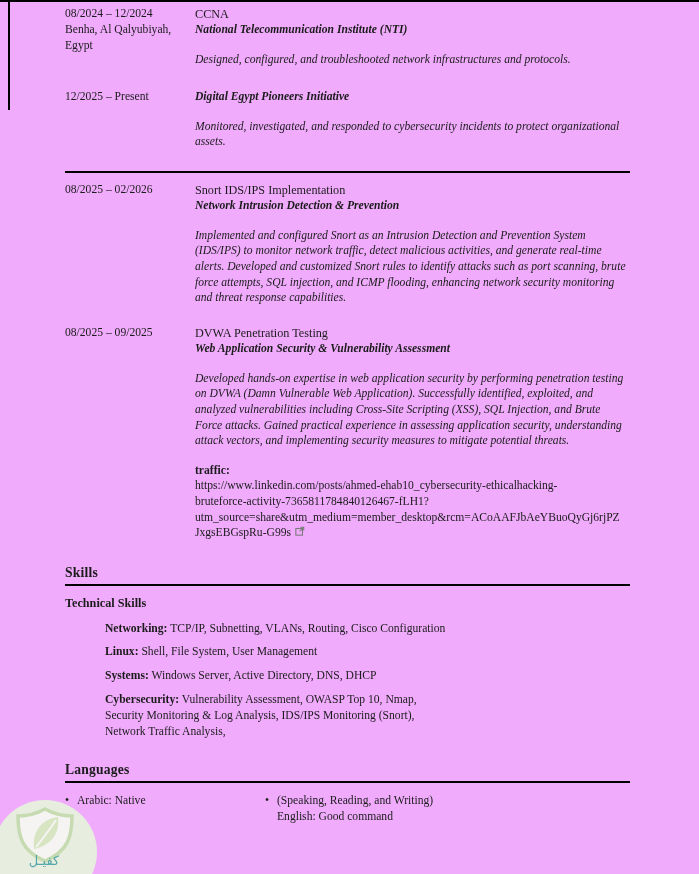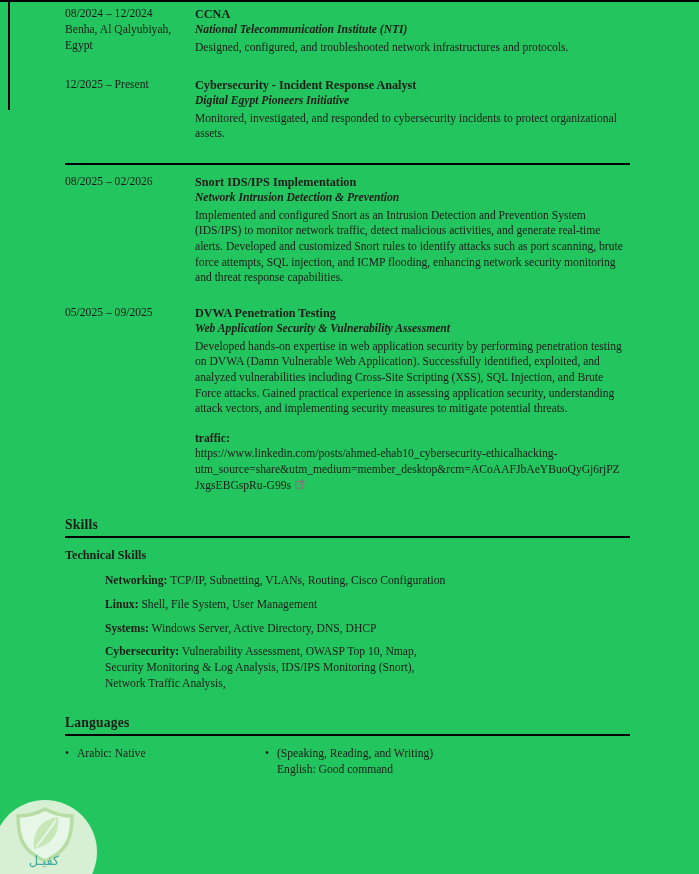--- a/index.html
+++ b/index.html
@@ -4,32 +4,32 @@
 <style>
   * { margin:0; padding:0; box-sizing:border-box; }
   html,body { width:699px; height:874px; }
   body {
     font-family:"Liberation Serif", serif;
     background:#ffffff;
     color:#1b1b1b;
     position:relative;
     overflow:hidden;
   }
-  .page { position:absolute; inset:0; background:#22c55e; }
+  .page { position:absolute; inset:0; background:#f0abfc; }
   .top-edge-line { position:absolute; top:0; left:0; width:699px; height:2px; background:#000; }
   .left-edge-line { position:absolute; top:0; left:8px; width:2px; height:110px; background:#000; }
 
   .content { position:absolute; left:65px; top:6px; width:565px; }
 
   .entry { display:flex; margin-bottom:21px; }
   .date-col { width:130px; flex:none; font-size:11.6px; line-height:16px; padding-right:8px; }
   .main-col { flex:1; }
-  .entry-title { font-weight:bold; font-size:12.2px; line-height:16px; }
+  .entry-title { font-weight:normal; font-size:12.2px; line-height:16px; }
   .entry-subtitle { font-style:italic; font-size:11.6px; line-height:16px;font-weight:bold; }
-  .entry-desc { font-size:11.6px; line-height:15.6px; margin-top:2px; }
+  .entry-desc { font-size:11.6px; line-height:15.6px; margin-top:14px;font-style:italic; }
 
   .section-heading { font-size:13.6px; font-weight:bold; line-height:17px; letter-spacing:0.2px; }
   .section-rule { border:none; border-top:2px solid #000; margin:3px 0 0 0; }
 
   .section { margin-top:16px; }
   .section-body { margin-top:9px; }
 
   .source-block { margin-top:14px; font-size:11.6px; line-height:15.6px; }
   .source-label { font-weight:bold; }
   .source-link { color:#1b1b1b; text-decoration:none; cursor:pointer; }
@@ -67,21 +67,20 @@
         <div class="entry-subtitle">National Telecommunication Institute (NTI)</div>
         <div class="entry-desc">Designed, configured, and troubleshooted network infrastructures and protocols.</div>
       </div>
     </div>
 
     <div class="entry">
       <div class="date-col">
         <div>12/2025 – Present</div>
       </div>
       <div class="main-col">
-        <div class="entry-title">Cybersecurity - Incident Response Analyst</div>
         <div class="entry-subtitle">Digital Egypt Pioneers Initiative</div>
         <div class="entry-desc">Monitored, investigated, and responded to cybersecurity incidents to protect organizational assets.</div>
       </div>
     </div>
 
     <div class="section" style="margin-top:9px;">
       <hr class="section-rule">
       <div class="section-body">
 
         <div class="entry" style="margin-bottom:19px;">
@@ -90,30 +89,31 @@
           </div>
           <div class="main-col">
             <div class="entry-title">Snort IDS/IPS Implementation</div>
             <div class="entry-subtitle">Network Intrusion Detection &amp; Prevention</div>
             <div class="entry-desc">Implemented and configured Snort as an Intrusion Detection and Prevention System (IDS/IPS) to monitor network traffic, detect malicious activities, and generate real-time alerts. Developed and customized Snort rules to identify attacks such as port scanning, brute force attempts, SQL injection, and ICMP flooding, enhancing network security monitoring and threat response capabilities.</div>
           </div>
         </div>
 
         <div class="entry" style="margin-bottom:0;">
           <div class="date-col">
-            <div>05/2025 – 09/2025</div>
+            <div>08/2025 – 09/2025</div>
           </div>
           <div class="main-col">
             <div class="entry-title">DVWA Penetration Testing</div>
             <div class="entry-subtitle">Web Application Security &amp; Vulnerability Assessment</div>
             <div class="entry-desc">Developed hands-on expertise in web application security by performing penetration testing on DVWA (Damn Vulnerable Web Application). Successfully identified, exploited, and analyzed vulnerabilities including Cross-Site Scripting (XSS), SQL Injection, and Brute Force attacks. Gained practical experience in assessing application security, understanding attack vectors, and implementing security measures to mitigate potential threats.</div>
             <div class="source-block">
               <div class="source-label">traffic:</div>
               <div class="source-link">
                 <div class="url-line">https://www.linkedin.com/posts/ahmed-ehab10_cybersecurity-ethicalhacking-</div>
+                <div class="url-line">bruteforce-activity-7365811784840126467-fLH1?</div>
                 <div class="url-line">utm_source=share&amp;utm_medium=member_desktop&amp;rcm=ACoAAFJbAeYBuoQyGj6rjPZ</div>
                 <div class="url-line"><span>JxgsEBGspRu-G99s</span><svg class="ext-icon" viewBox="0 0 12 12">
                       <rect x="1" y="3" width="8" height="8" fill="none" stroke="#7a7a7a" stroke-width="1.3"></rect>
                       <path d="M6.5 1.5 H10.5 V5.5" fill="none" stroke="#7a7a7a" stroke-width="1.3"></path>
                       <path d="M10.3 1.7 L5.6 6.4" fill="none" stroke="#7a7a7a" stroke-width="1.3"></path>
                     </svg></div>
               </div>
             </div>
           </div>
         </div>

